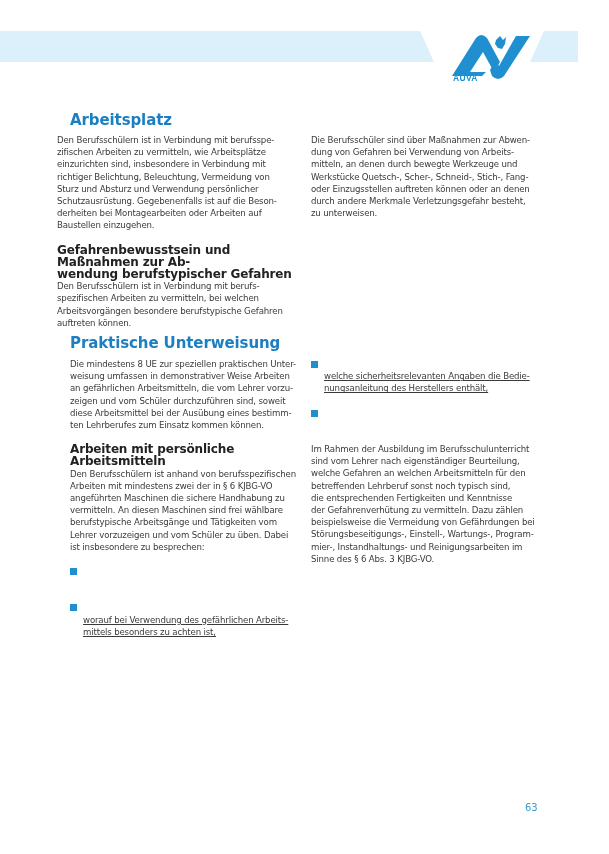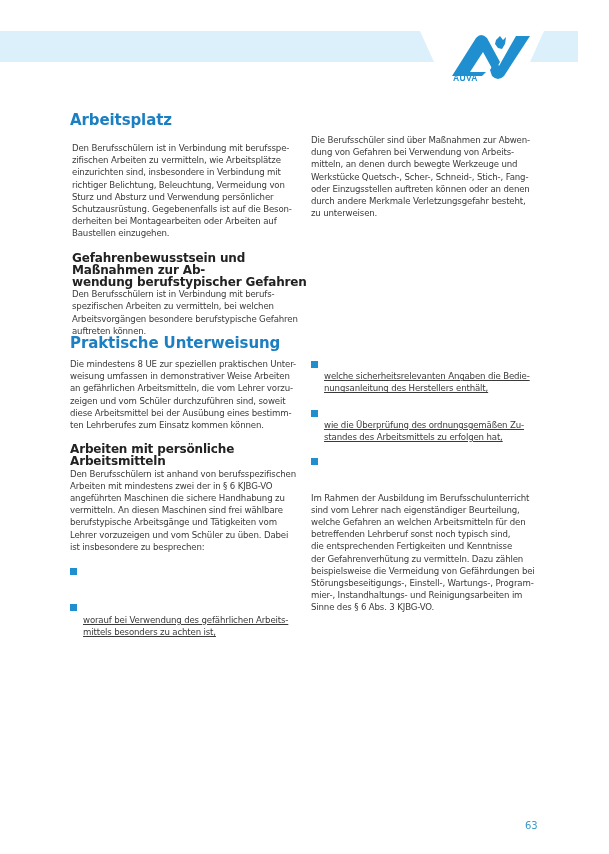--- a/index.html
+++ b/index.html
@@ -9,37 +9,37 @@
          background:#dcf0fb; clip-path:polygon(0 0, 420px 0, 434px 31px, 0 31px); }
   .banner-right { position:absolute; left:530px; top:31px; width:48px; height:31px;
          background:#dcf0fb; clip-path:polygon(14px 0, 48px 0, 48px 31px, 0 31px); }
   .logo { position:absolute; left:450px; top:32px; width:90px; height:50px; }
   .col { position:absolute; width:238px; font-size:8.6px; line-height:12.2px; letter-spacing:-0.15px; }
   .h2 { position:absolute; color:#1b7fc1; font-weight:bold; font-size:15px; letter-spacing:-0.1px; }
   .p { margin:0; white-space:pre-line; }
   .sub { font-weight:bold; color:#222; font-size:12px; white-space:pre-line; }
   .bul { position:relative; padding-left:13px; white-space:pre-line; margin:0;text-decoration:underline; }
   .bul .sq { position:absolute; left:0; top:3px; width:7px; height:7px; background:#1f8fd0; }
-  .pagenum { position:absolute; left:525px; top:802px; color:#3a9ac8; font-size:10px;margin-top:18px; }
+  .pagenum { position:absolute; left:525px; top:802px; color:#3a9ac8; font-size:10px; }
 </style>
 </head>
 <body>
 
 <div class="banner-left"></div>
 <div class="banner-right"></div>
 <svg class="logo" viewBox="0 0 90 50">
   <path d="M2 44 L26 6 Q31 0 37 6 L50 30 L44 40 L33 20 L20 40 L36 40 L32 44 Z" fill="#1f8fd0"></path>
   <path d="M42 44 Q48 50 54 44 L80 4 L66 4 L49 34 L46 28 L40 38 Z" fill="#1f8fd0"></path>
   <path d="M46 8 L50 4 L53 8 L56 5 L55 12 L52 17 L48 16 L45 12 Z" fill="#1f8fd0"></path>
   <text x="3" y="49" font-size="8.5" font-family="Liberation Sans, sans-serif" font-weight="bold" fill="#1f8fd0" letter-spacing="0.3">AUVA</text>
 </svg>
 
 <div class="h2" style="left:70px; top:111px;">Arbeitsplatz</div>
 
-<div class="col" style="left:72px; top:134px;margin-top:8px;">
+<div class="col" style="left:57px; top:134px;">
   <p class="p">Den Berufsschülern ist in Verbindung mit berufsspe-
 zifischen Arbeiten zu vermitteln, wie Arbeitsplätze
 einzurichten sind, insbesondere in Verbindung mit
 richtiger Belichtung, Beleuchtung, Vermeidung von
 Sturz und Absturz und Verwendung persönlicher
 Schutzausrüstung. Gegebenenfalls ist auf die Beson-
 derheiten bei Montagearbeiten oder Arbeiten auf
 Baustellen einzugehen.</p>
   <div class="sub" style="margin-top:12px;">Gefahrenbewusstsein und Maßnahmen zur Ab-
 wendung berufstypischer Gefahren</div>
@@ -84,24 +84,20 @@
 mittels besonders zu achten ist,</span>
   </div>
 </div>
 
 <div class="col" style="left:311px; top:358px;">
   <div class="bul">
     <span class="sq"></span><span>welche sicherheitsrelevanten Angaben die Bedie-
 nungsanleitung des Herstellers enthält,</span>
   </div>
   <div class="bul" style="margin-top:12px;">
-    <span class="sq"></span><span>wie die Überprüfung des ordnungsgemäßen Zu-
-standes des Arbeitsmittels zu erfolgen hat,</span>
-  </div>
-  <div class="bul" style="margin-top:12px;">
     <span class="sq"></span>
   </div>
   <p class="p" style="margin-top:12px;">Im Rahmen der Ausbildung im Berufsschulunterricht
 sind vom Lehrer nach eigenständiger Beurteilung,
 welche Gefahren an welchen Arbeitsmitteln für den
 betreffenden Lehrberuf sonst noch typisch sind,
 die entsprechenden Fertigkeiten und Kenntnisse
 der Gefahrenverhütung zu vermitteln. Dazu zählen
 beispielsweise die Vermeidung von Gefährdungen bei
 Störungsbeseitigungs-, Einstell-, Wartungs-, Program-

